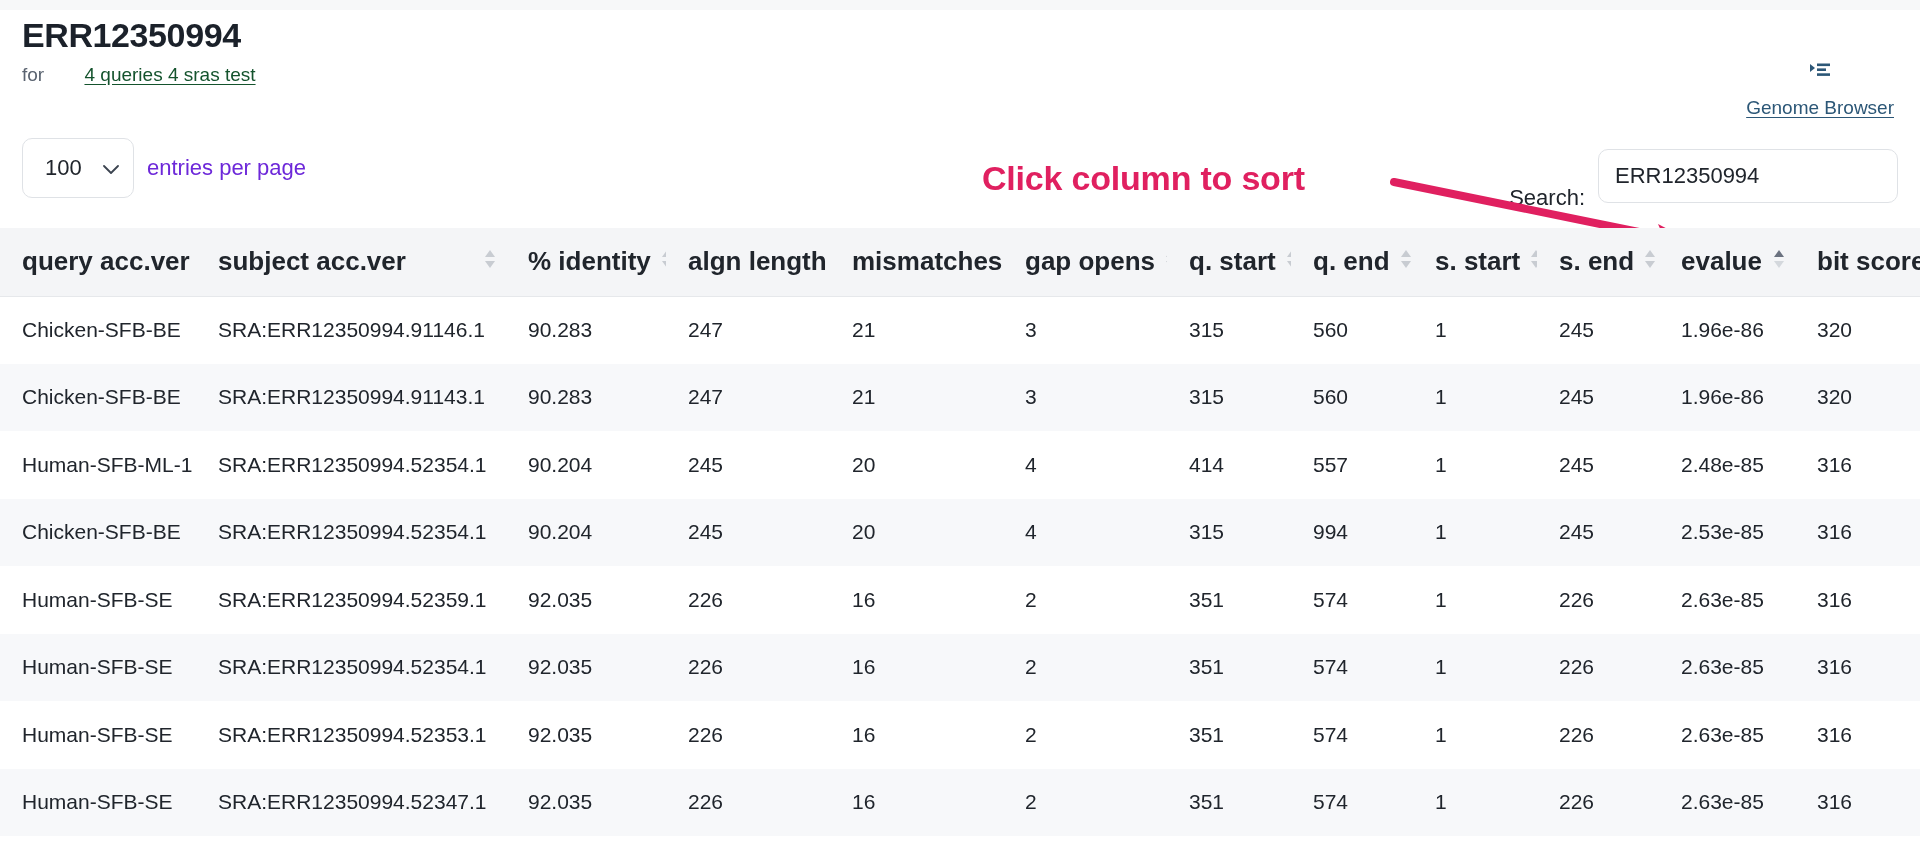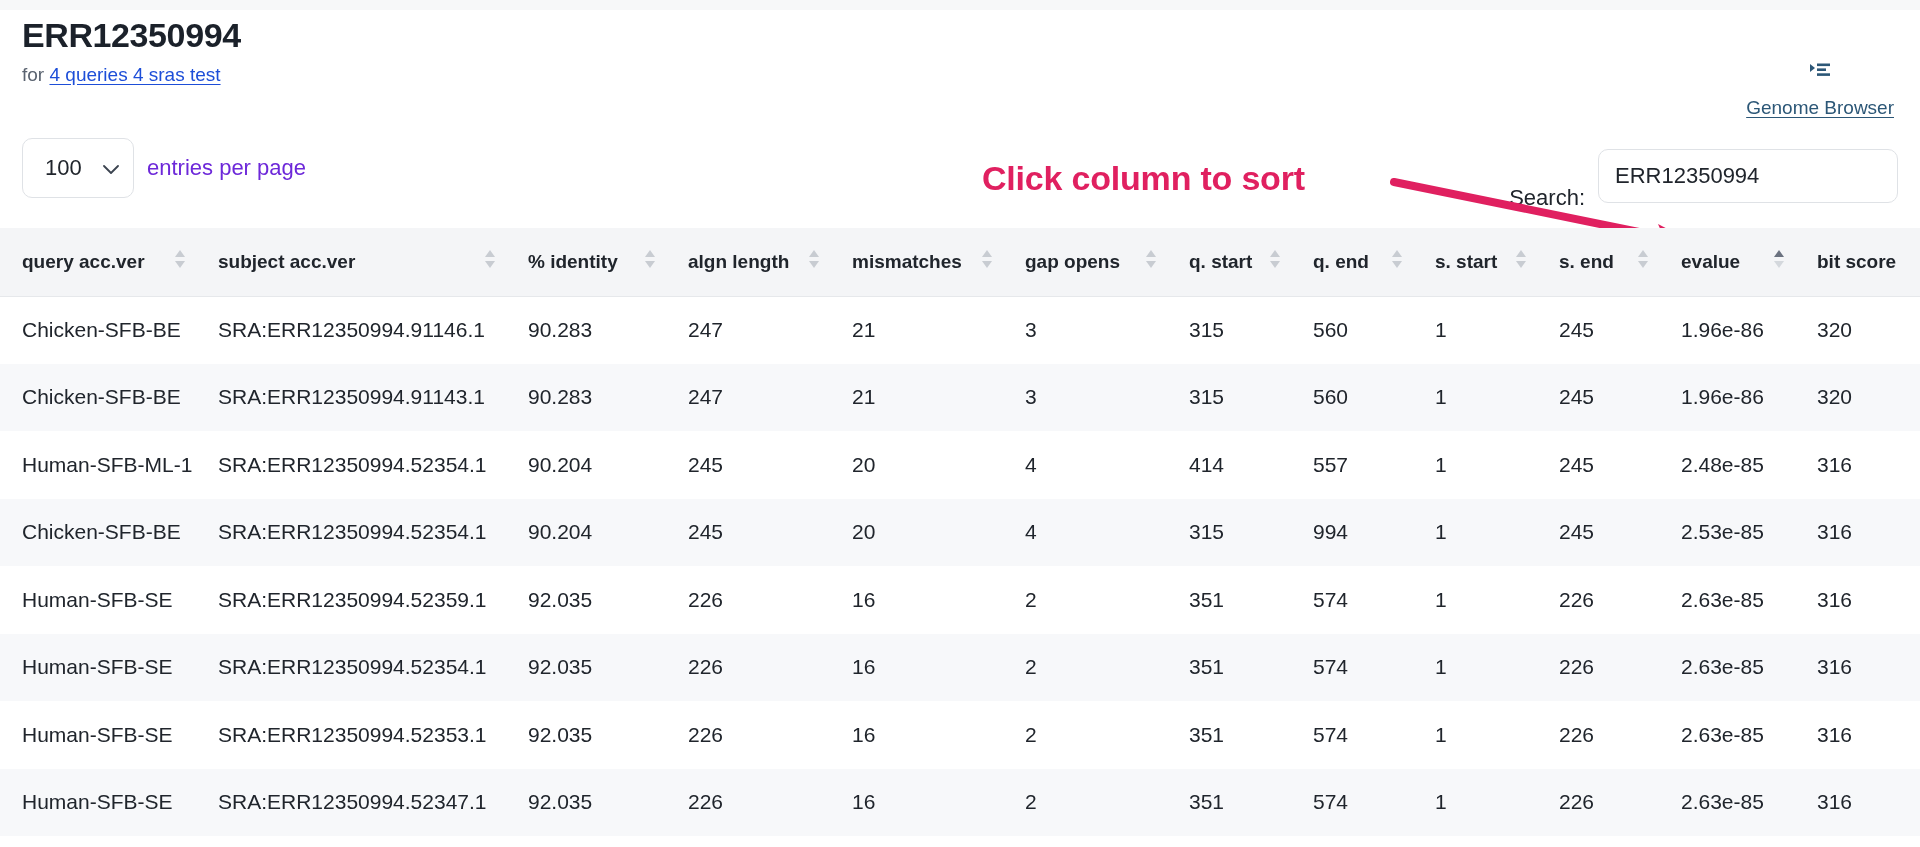--- a/index.html
+++ b/index.html
@@ -42,22 +42,23 @@
     align-items: baseline;
     justify-content: space-between;
     margin-top: 6px;
   }
   .subline-left {
     font-size: 19px;
     color: #5a6370;
     line-height: 26px;
   }
   .subline-left a {
-    color: #1d4ed8;
+    color: #14532d;
     text-underline-offset: 3px;
+    margin-left: 35px;
   }
   .genome-link {
     display: inline-flex;
     align-items: center;
     gap: 7px;
     font-size: 19px;
     color: #2c5777;
     text-decoration: none;
     line-height: 26px;
     padding-right: 4px;
@@ -159,21 +160,21 @@
   table.results {
     border-collapse: collapse;
     width: 1960px;
     table-layout: fixed;
     font-size: 21px;
     color: #20252c;
   }
   table.results thead th {
     background: #f4f5f7;
     font-weight: 700;
-    font-size: 19px;
+    font-size: 26px;
     color: #20252c;
     text-align: left;
     height: 68px;
     padding: 0 10px 0 22px;
     vertical-align: middle;
     white-space: nowrap;
     cursor: pointer;
     position: relative;
     border-bottom: 1px solid #e6e8eb;
   }

